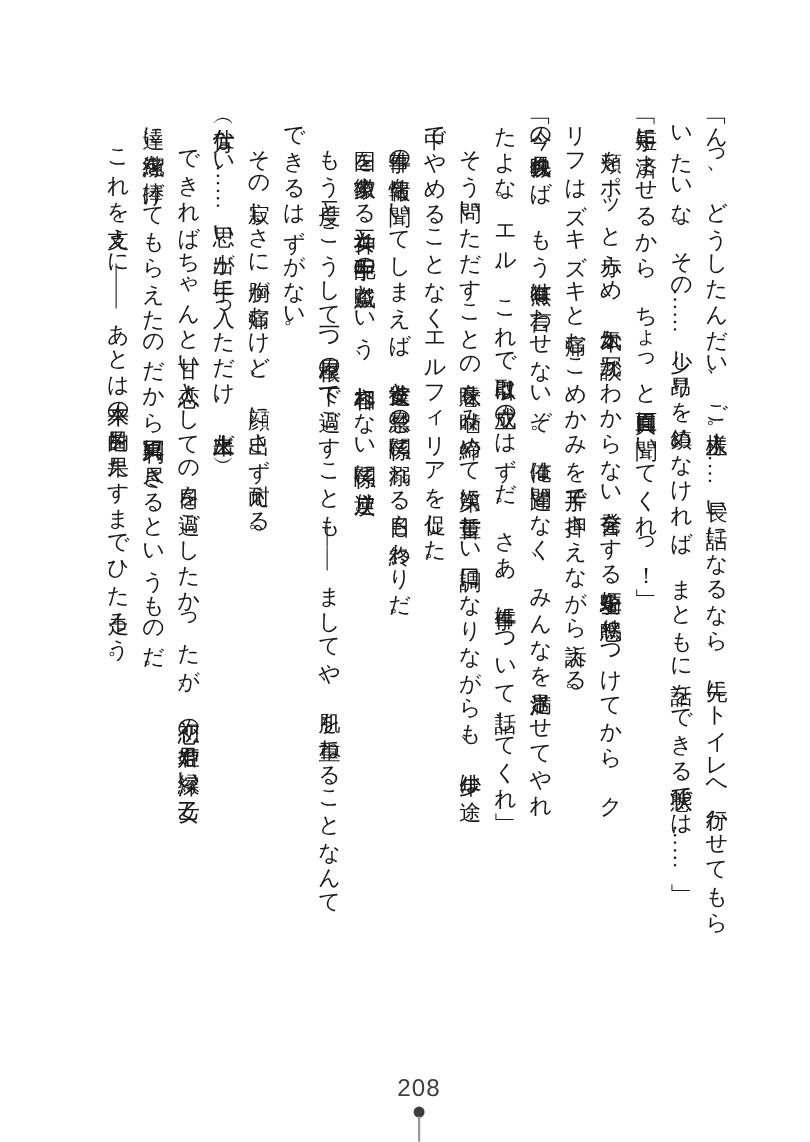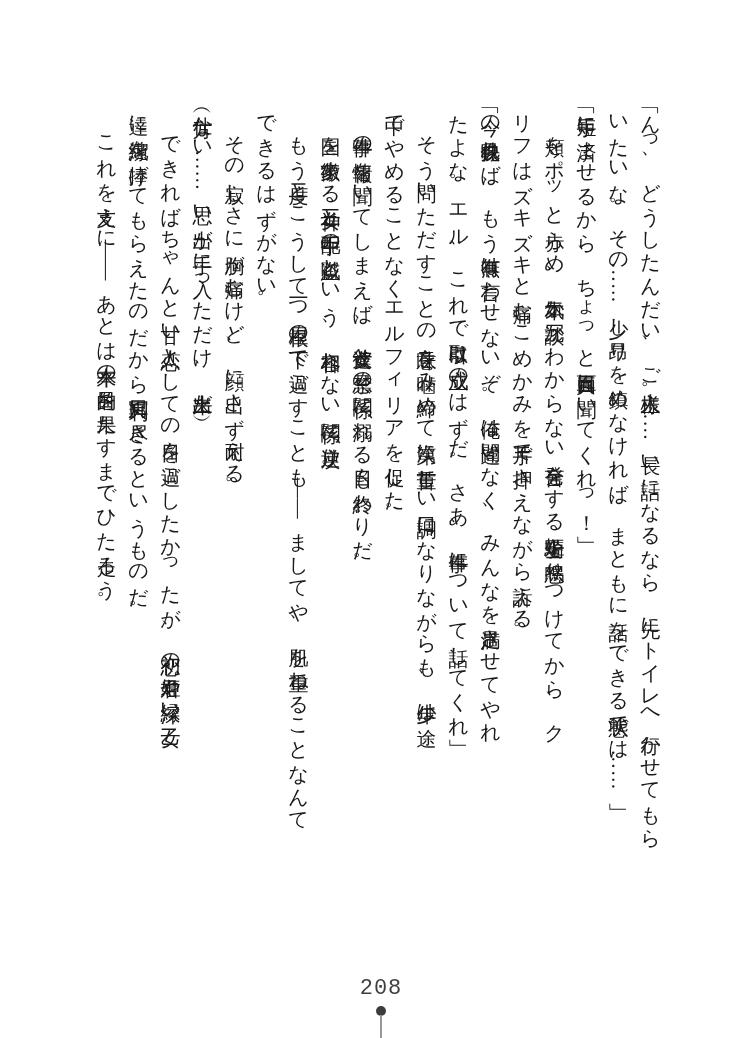--- a/index.html
+++ b/index.html
@@ -33,21 +33,21 @@
   }
   .vline.indent {
     text-indent: 20.6px;      
   }
   .footer-pagenum {
     position: absolute;
     top: 976px;
     left: 352px;
     width: 58px;
     text-align: center;
-    font-family: Liberation Mono, monospace;
+    font-family: Liberation Sans, sans-serif;
     font-size: 22px;
     letter-spacing: 1px;
     color: #3f3f3f;
   }
   .footer-dot {
     position: absolute;
     top: 1006px;
     left: 376px;
     width: 10px;
     height: 10px;

